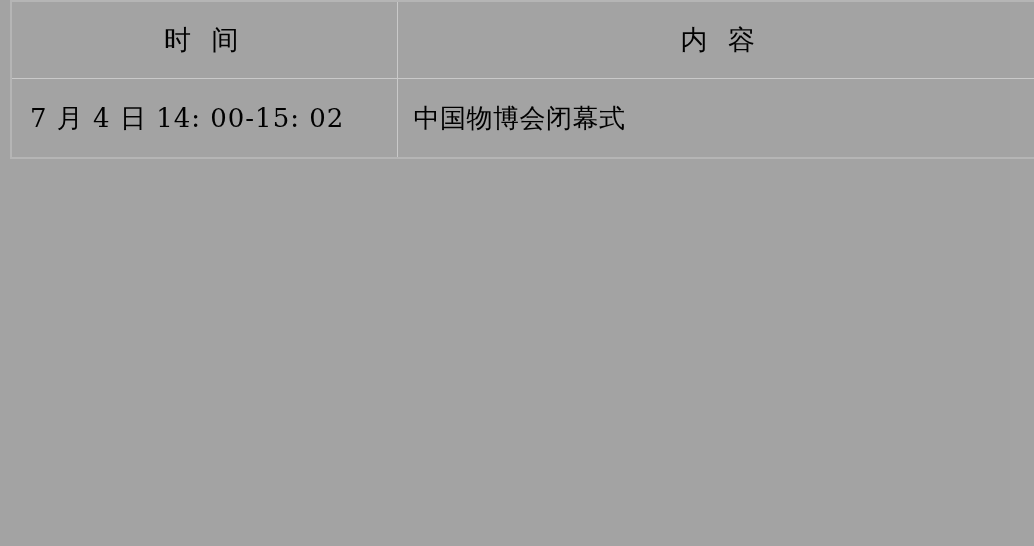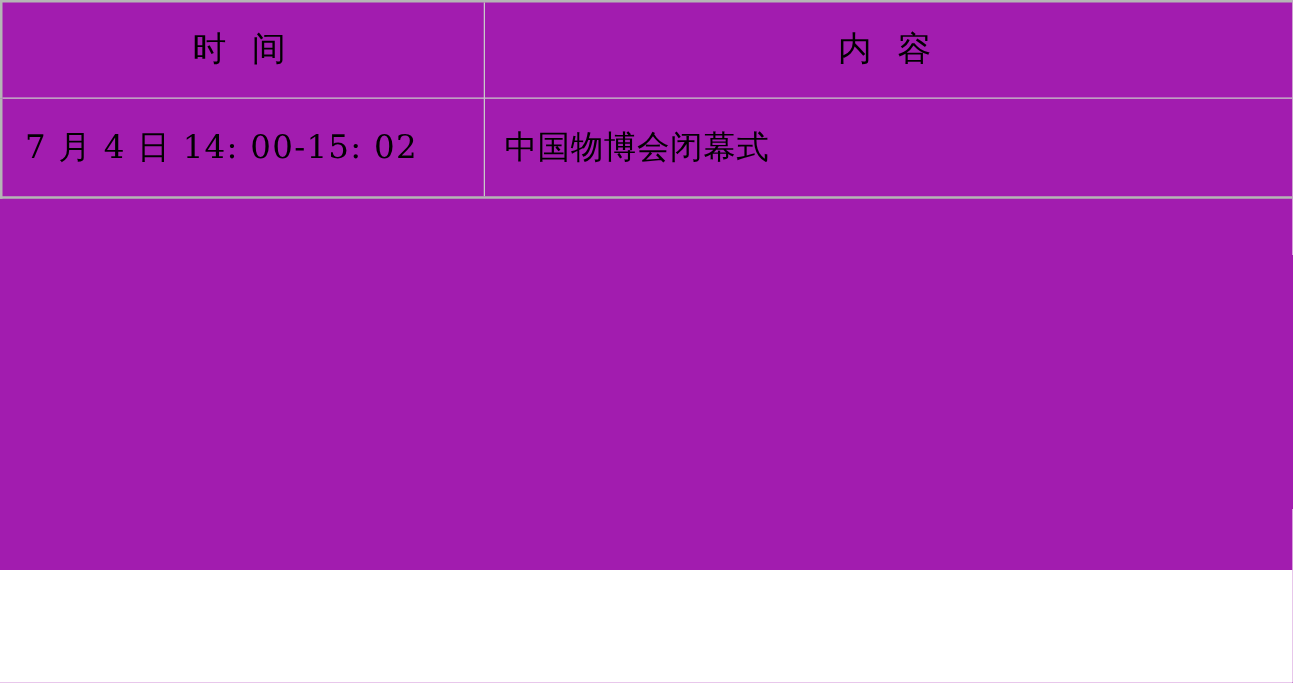--- a/index.html
+++ b/index.html
@@ -9,24 +9,25 @@
   }
   body {
     width: 1034px;
     height: 546px;
     font-family: "Liberation Serif", serif;
     color: #000000;
     overflow: hidden;
   }
   .page {
     width: 1034px;
-    height: 456px;
+    height: 546px;
     position: relative;
-    background: #a21caf;
+    background: #a3a3a3;
     box-sizing: border-box;
+    padding-left: 10px;
   }
   table.schedule {
     width: 1034px;
     border-collapse: collapse;
     table-layout: fixed;
     font-family: "Liberation Serif", serif;
   }
   table.schedule col.col-time { width: 386px; }
   table.schedule col.col-content { width: 648px; }
 

